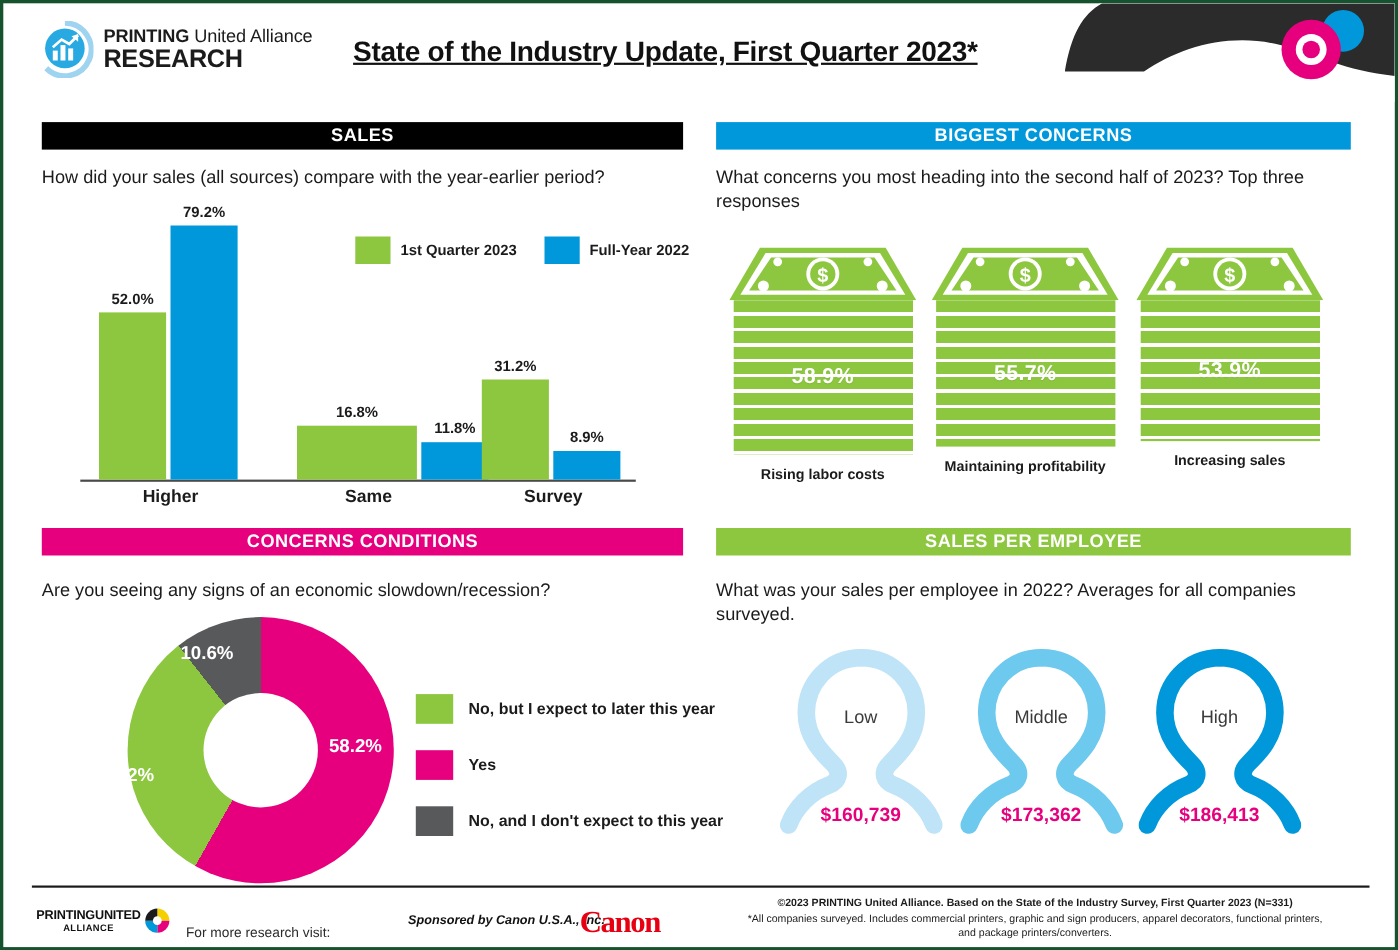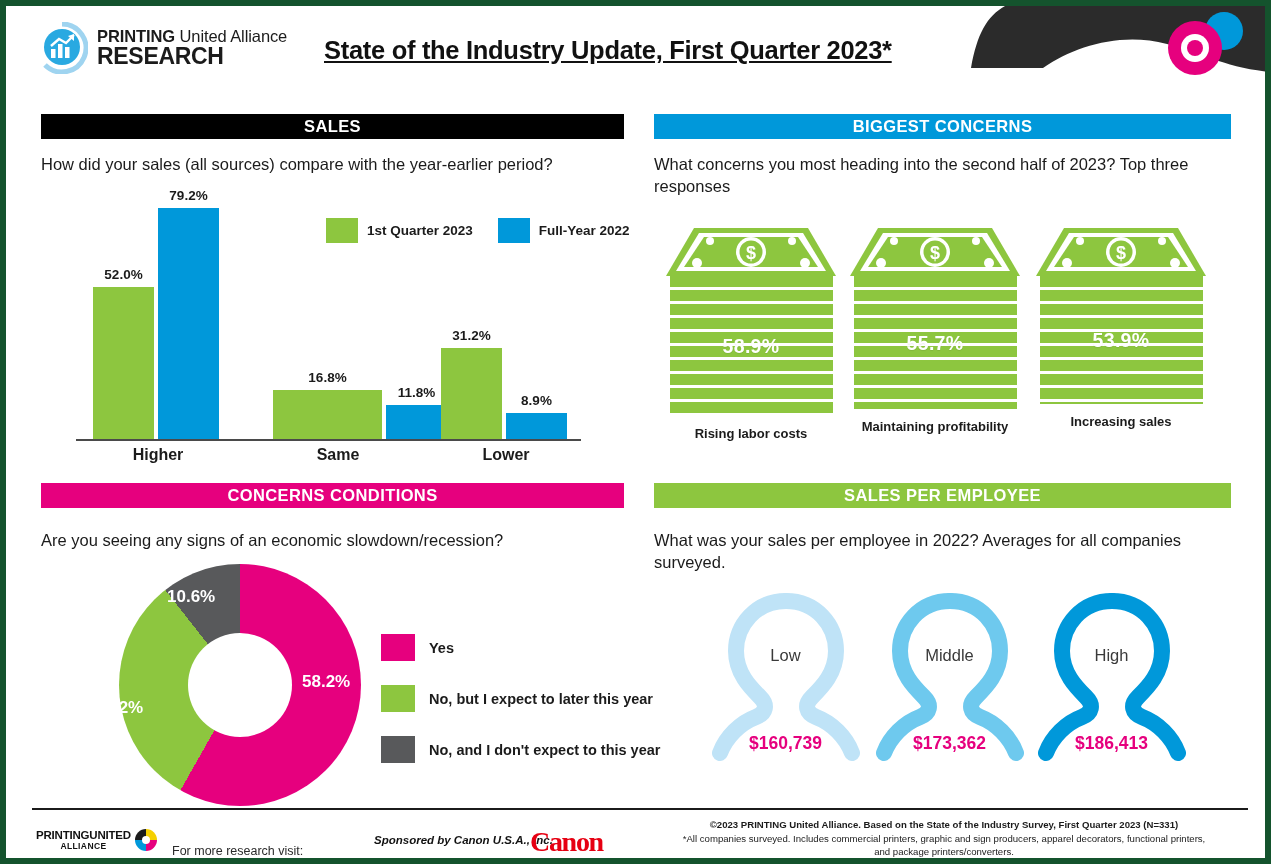--- a/index.html
+++ b/index.html
@@ -1,20 +1,20 @@
 <!DOCTYPE html>
 <html><head>
 <meta charset="utf-8">
 <title>State of the Industry Update</title>
 <style>
   html,body{margin:0;padding:0;background:#ffffff;}
   body{font-family:"Liberation Sans","DejaVu Sans",sans-serif;}
   #page{
     position:relative;width:1271px;height:864px;background:#ffffff;
-    box-sizing:border-box;border:6px solid #14532d;overflow:hidden;
+    box-sizing:border-box;border:3px solid #14532d;overflow:hidden;
   }
 
   
   #header{position:absolute;left:0;top:0;width:1265px;height:92px;overflow:hidden;}
   .logo-wrap{position:absolute;left:30px;top:16px;display:flex;align-items:center;gap:9px;}
   .logo-mark{position:relative;width:52px;height:52px;flex:none;}
   .logo-text{line-height:1.0;}
   .lt1{font-size:16.5px;letter-spacing:-0.1px;white-space:nowrap;color:#1b1b1b;}
   .lt1 b{font-weight:bold;}
   .lt2{font-size:23px;font-weight:bold;letter-spacing:-0.3px;color:#1b1b1b;margin-top:1px;}
@@ -190,21 +190,21 @@
       <div class="bar bar-green" style="height:91px;">
         <div class="blabel">31.2%</div>
       </div>
       <div class="bar bar-blue" style="height:26px;">
         <div class="blabel">8.9%</div>
       </div>
     </div>
 
     <div class="catlabel" style="left:117px;">Higher</div>
     <div class="catlabel" style="left:297px;">Same</div>
-    <div class="catlabel" style="left:465px;">Lower</div>
+    <div class="catlabel" style="left:465px;">Survey</div>
   </div>
 
   <div class="band" id="band-concerns">BIGGEST CONCERNS</div>
   <div class="question" id="q-concerns">What concerns you most heading into the second half of 2023? Top three responses</div>
 
   <div id="concerns">
 
     <div class="stack" style="left:12px;">
       <svg class="bill-top" viewBox="0 0 170 48" height="48">
         <polygon points="28,0 142,0 170,48 0,48" fill="#8dc63f"></polygon>
@@ -269,26 +269,26 @@
   <div id="donutbox">
     <div id="donut" style="background:conic-gradient(#e6007e 0deg 209.5deg,#8dc63f 209.5deg 321.8deg,#58595b 321.8deg 360deg);"></div>
     <div id="donut-hole"></div>
     <div class="dlabel" id="dl-0">58.2%</div>
     <div class="dlabel" id="dl-1">31.2%</div>
     <div class="dlabel" id="dl-2">10.6%</div>
   </div>
 
   <div id="donut-legend">
     <div class="dlg-row">
+      <div class="dlg-sw" style="background:#8dc63f;"></div>
+      <div class="dlg-tx">No, but I expect to later this year</div>
+    </div>
+    <div class="dlg-row">
       <div class="dlg-sw" style="background:#e6007e;"></div>
       <div class="dlg-tx">Yes</div>
-    </div>
-    <div class="dlg-row">
-      <div class="dlg-sw" style="background:#8dc63f;"></div>
-      <div class="dlg-tx">No, but I expect to later this year</div>
     </div>
     <div class="dlg-row">
       <div class="dlg-sw" style="background:#58595b;"></div>
       <div class="dlg-tx">No, and I don't expect to this year</div>
     </div>
   </div>
 
   <div class="band" id="band-spe">SALES PER EMPLOYEE</div>
   <div class="question" id="q-spe">What was your sales per employee in 2022? Averages for all companies surveyed.</div>
 

